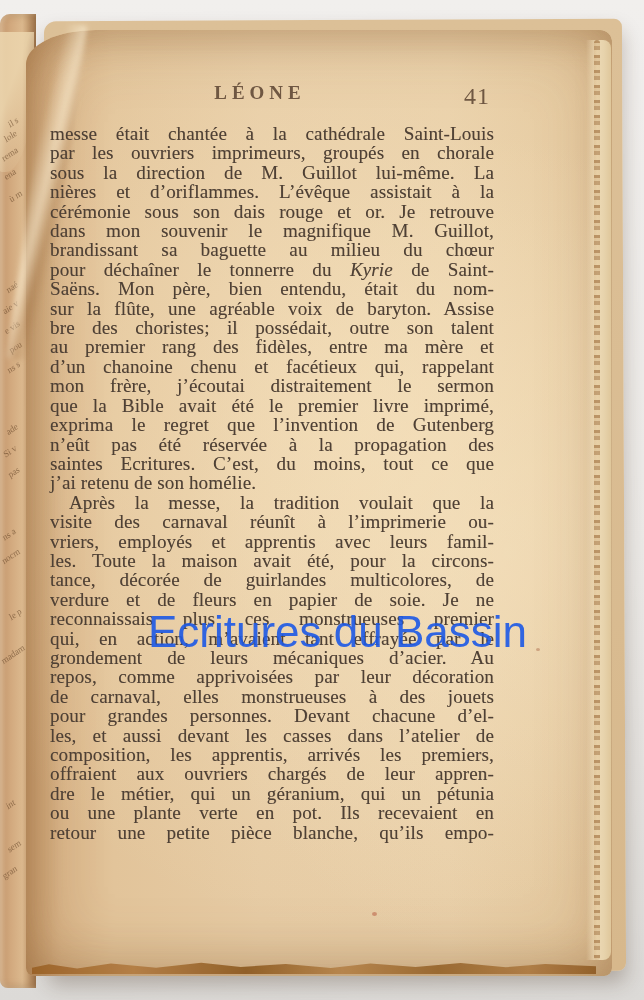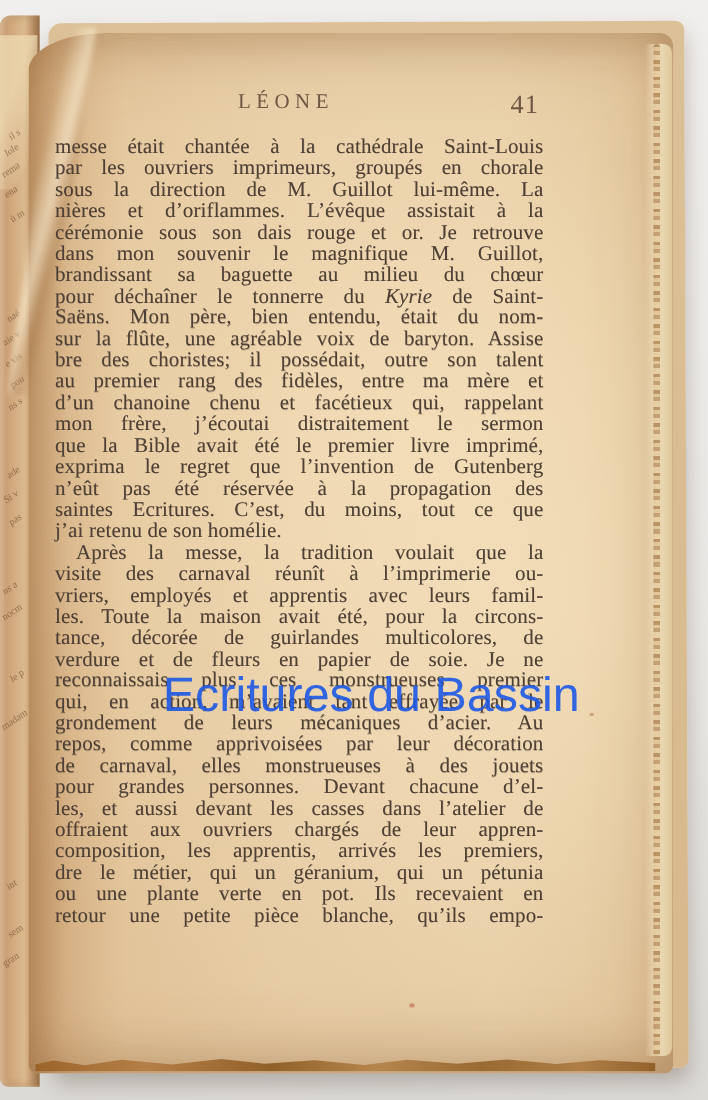--- a/index.html
+++ b/index.html
@@ -55,21 +55,21 @@
   }
   .crease{
     position:absolute;left:4px;top:-8px;width:34px;height:340px;
     background:linear-gradient(96deg,transparent 18%,rgba(255,244,218,.55) 46%,rgba(140,90,45,.22) 64%,transparent 82%);
     transform:rotate(8deg);filter:blur(2.5px);pointer-events:none;
   }
 
   .header-row{position:absolute;left:24px;top:52px;width:444px;height:24px;color:#6f5742;}
   .title{
     position:absolute;left:0;width:420px;text-align:center;
-    font-size:19px;letter-spacing:5px;font-weight:400;
+    font-size:19px;letter-spacing:5px;font-weight:700;
   }
   .pagenum{position:absolute;right:4px;top:1px;font-size:24px;letter-spacing:1px;}
 
   .text-block{
     position:absolute;left:24px;top:94px;width:444px;
     font-size:19px;line-height:19.42px;color:#4e4035;letter-spacing:.15px;
     text-shadow:.3px .3px .25px rgba(78,58,42,.32);
   }
   .line{text-align:justify;text-align-last:justify;height:19.42px;}
   .line.no-just{text-align-last:left;}
@@ -173,22 +173,22 @@
         <div class="line"><span>les. Toute la maison avait été, pour la circons-</span></div>
         <div class="line"><span>tance, décorée de guirlandes multicolores, de</span></div>
         <div class="line"><span>verdure et de fleurs en papier de soie. Je ne</span></div>
         <div class="line"><span>reconnaissais plus ces monstrueuses premier</span></div>
         <div class="line"><span>qui, en action, m’avaient tant effrayée par le</span></div>
         <div class="line"><span>grondement de leurs mécaniques d’acier. Au</span></div>
         <div class="line"><span>repos, comme apprivoisées par leur décoration</span></div>
         <div class="line"><span>de carnaval, elles monstrueuses à des jouets</span></div>
         <div class="line"><span>pour grandes personnes. Devant chacune d’el-</span></div>
         <div class="line"><span>les, et aussi devant les casses dans l’atelier de</span></div>
+        <div class="line"><span>composition, les apprentis, arrivés les premiers,</span></div>
         <div class="line"><span>offraient aux ouvriers chargés de leur appren-</span></div>
-        <div class="line"><span>composition, les apprentis, arrivés les premiers,</span></div>
         <div class="line"><span>dre le métier, qui un géranium, qui un pétunia</span></div>
         <div class="line"><span>ou une plante verte en pot. Ils recevaient en</span></div>
         <div class="line"><span>retour une petite pièce blanche, qu’ils empo-</span></div>
       </div>
 
     <div class="fore-edge">
       <div class="speckline"></div>
     </div>
     <div class="bottom-edge"></div>
   </div>

